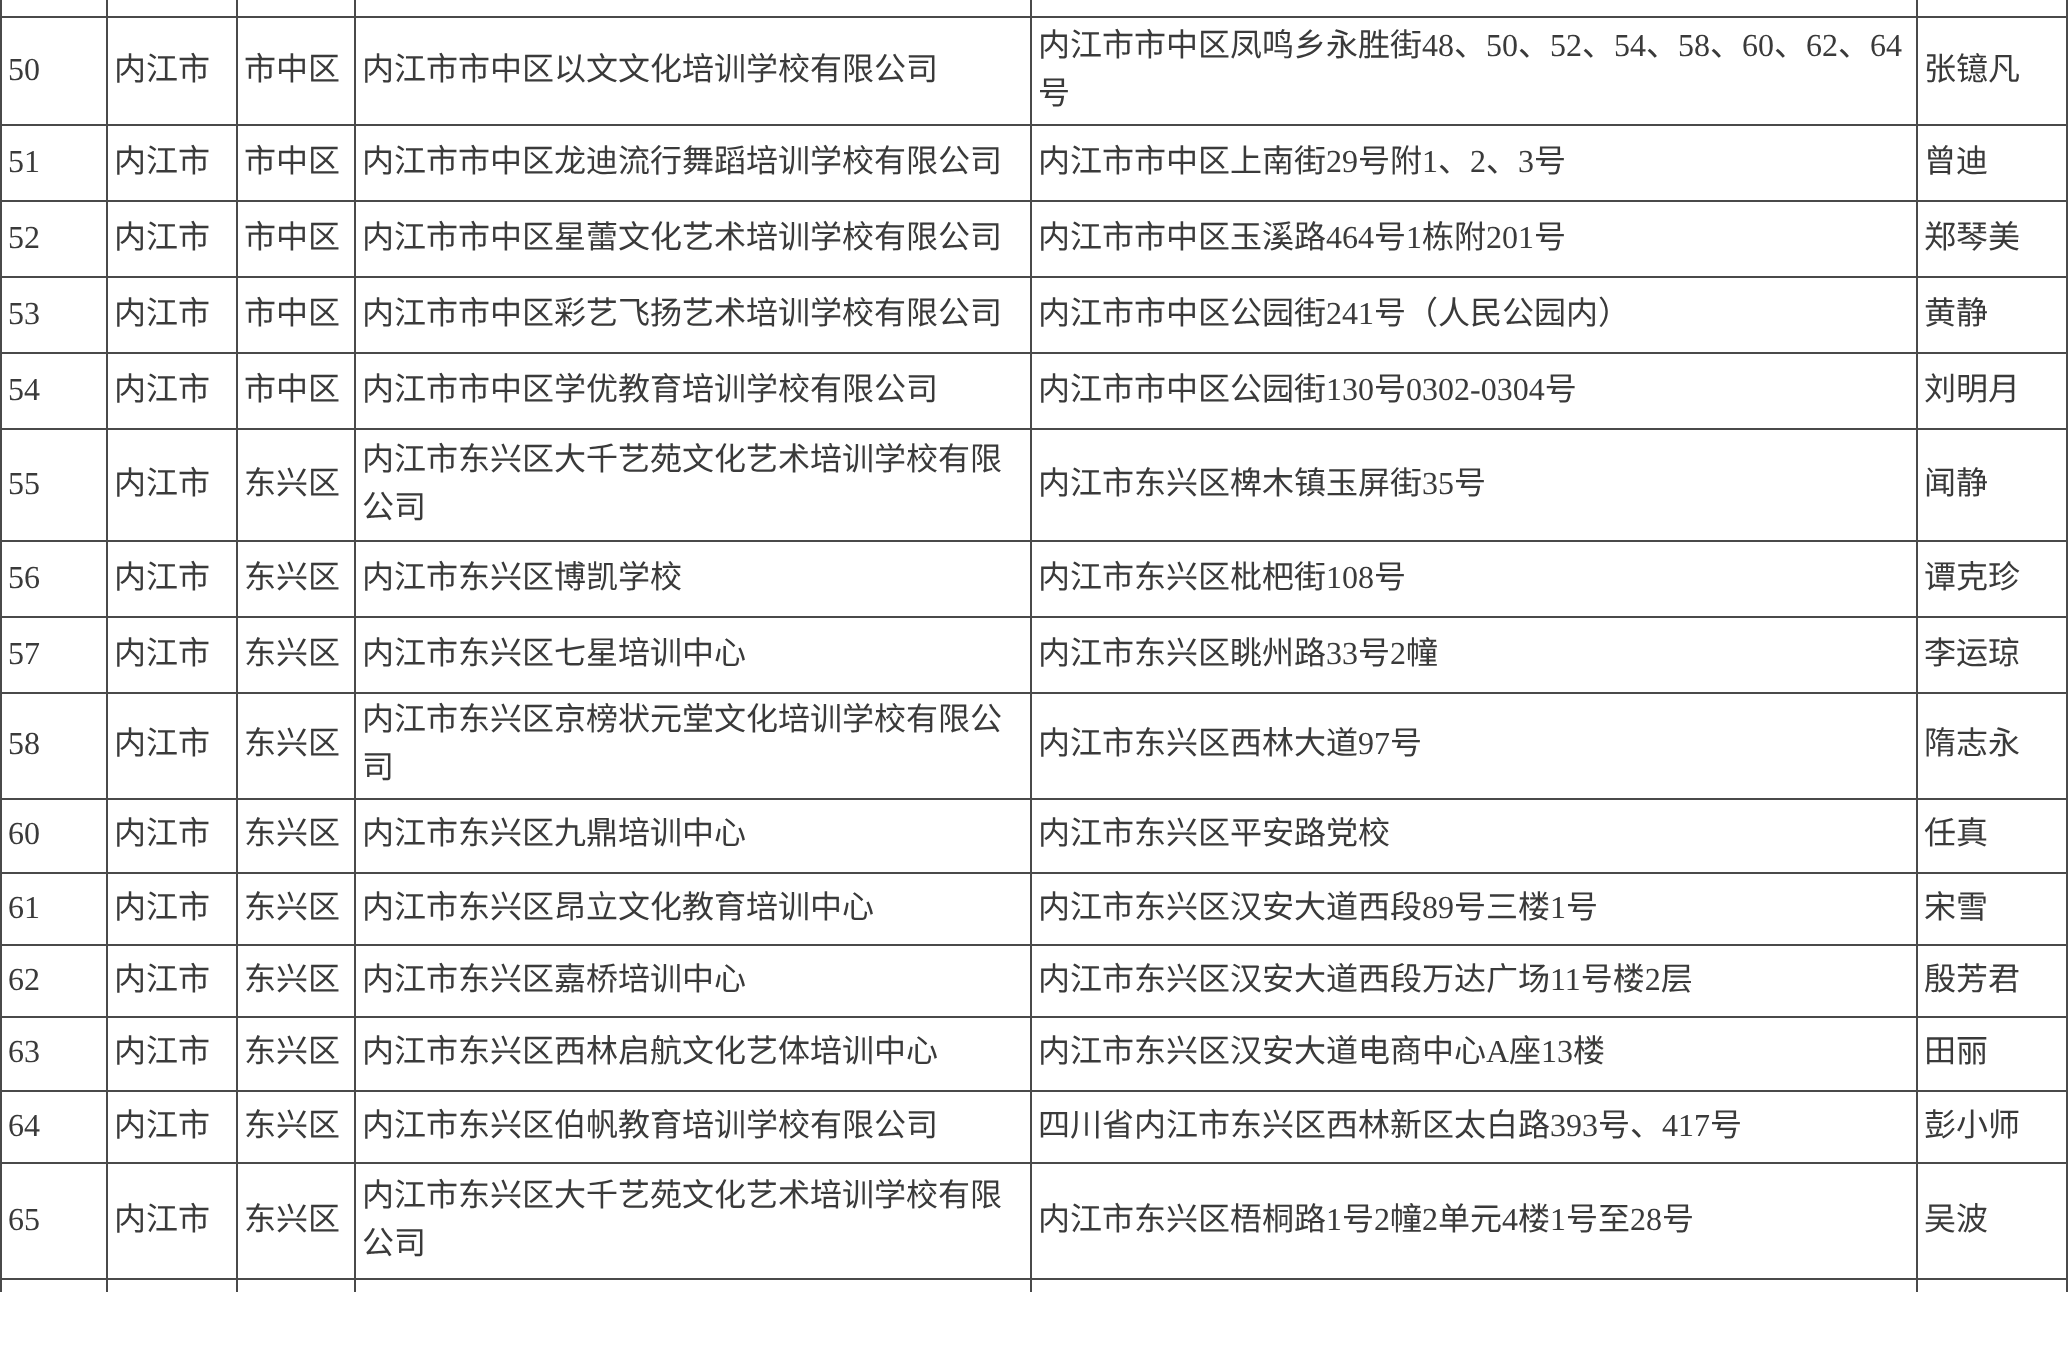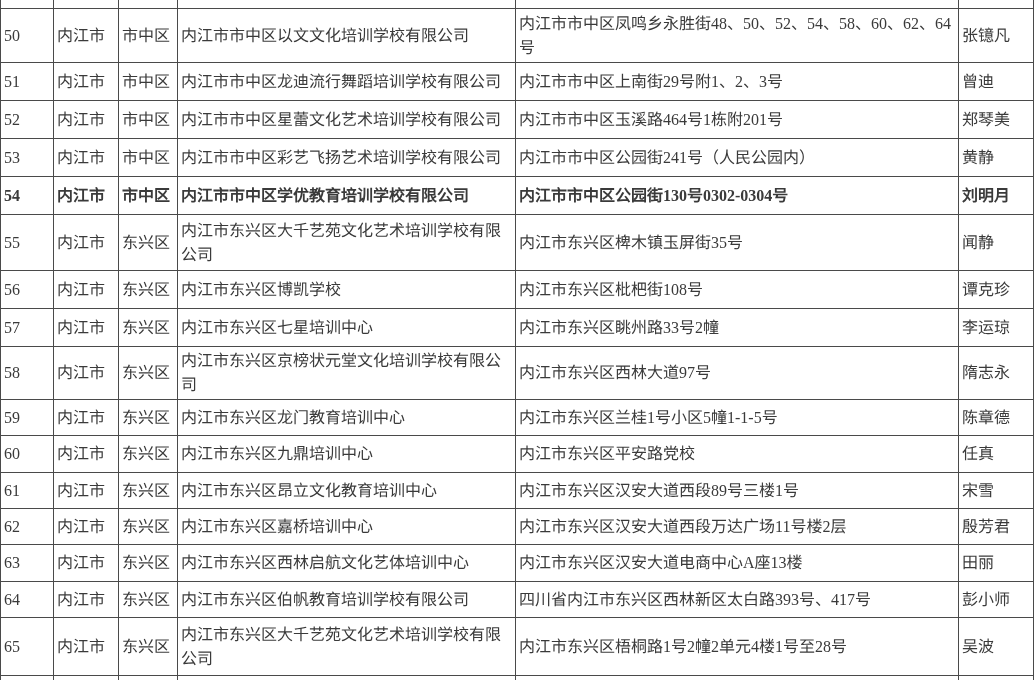--- a/index.html
+++ b/index.html
@@ -81,21 +81,21 @@
       <td>郑琴美</td>
     </tr>
         <tr style="height: 38px;">
       <td>53</td>
       <td>内江市</td>
       <td>市中区</td>
       <td>内江市市中区彩艺飞扬艺术培训学校有限公司</td>
       <td>内江市市中区公园街241号（人民公园内）</td>
       <td>黄静</td>
     </tr>
-        <tr style="height: 38px; font-weight: bold;">
+        <tr style="height: 38px;">
       <td>54</td>
       <td>内江市</td>
       <td>市中区</td>
       <td>内江市市中区学优教育培训学校有限公司</td>
       <td>内江市市中区公园街130号0302-0304号</td>
       <td>刘明月</td>
     </tr>
         <tr style="height: 56px;">
       <td>55</td>
       <td>内江市</td>
@@ -120,28 +120,20 @@
       <td>内江市东兴区眺州路33号2幢</td>
       <td>李运琼</td>
     </tr>
         <tr style="height: 52px; border-radius: 20px;">
       <td>58</td>
       <td>内江市</td>
       <td>东兴区</td>
       <td>内江市东兴区京榜状元堂文化培训学校有限公司</td>
       <td>内江市东兴区西林大道97号</td>
       <td>隋志永</td>
-    </tr>
-        <tr style="height: 36px;">
-      <td>59</td>
-      <td>内江市</td>
-      <td>东兴区</td>
-      <td>内江市东兴区龙门教育培训中心</td>
-      <td>内江市东兴区兰桂1号小区5幢1-1-5号</td>
-      <td>陈章德</td>
     </tr>
         <tr style="height: 37px;">
       <td>60</td>
       <td>内江市</td>
       <td>东兴区</td>
       <td>内江市东兴区九鼎培训中心</td>
       <td>内江市东兴区平安路党校</td>
       <td>任真</td>
     </tr>
         <tr style="height: 36px;">

